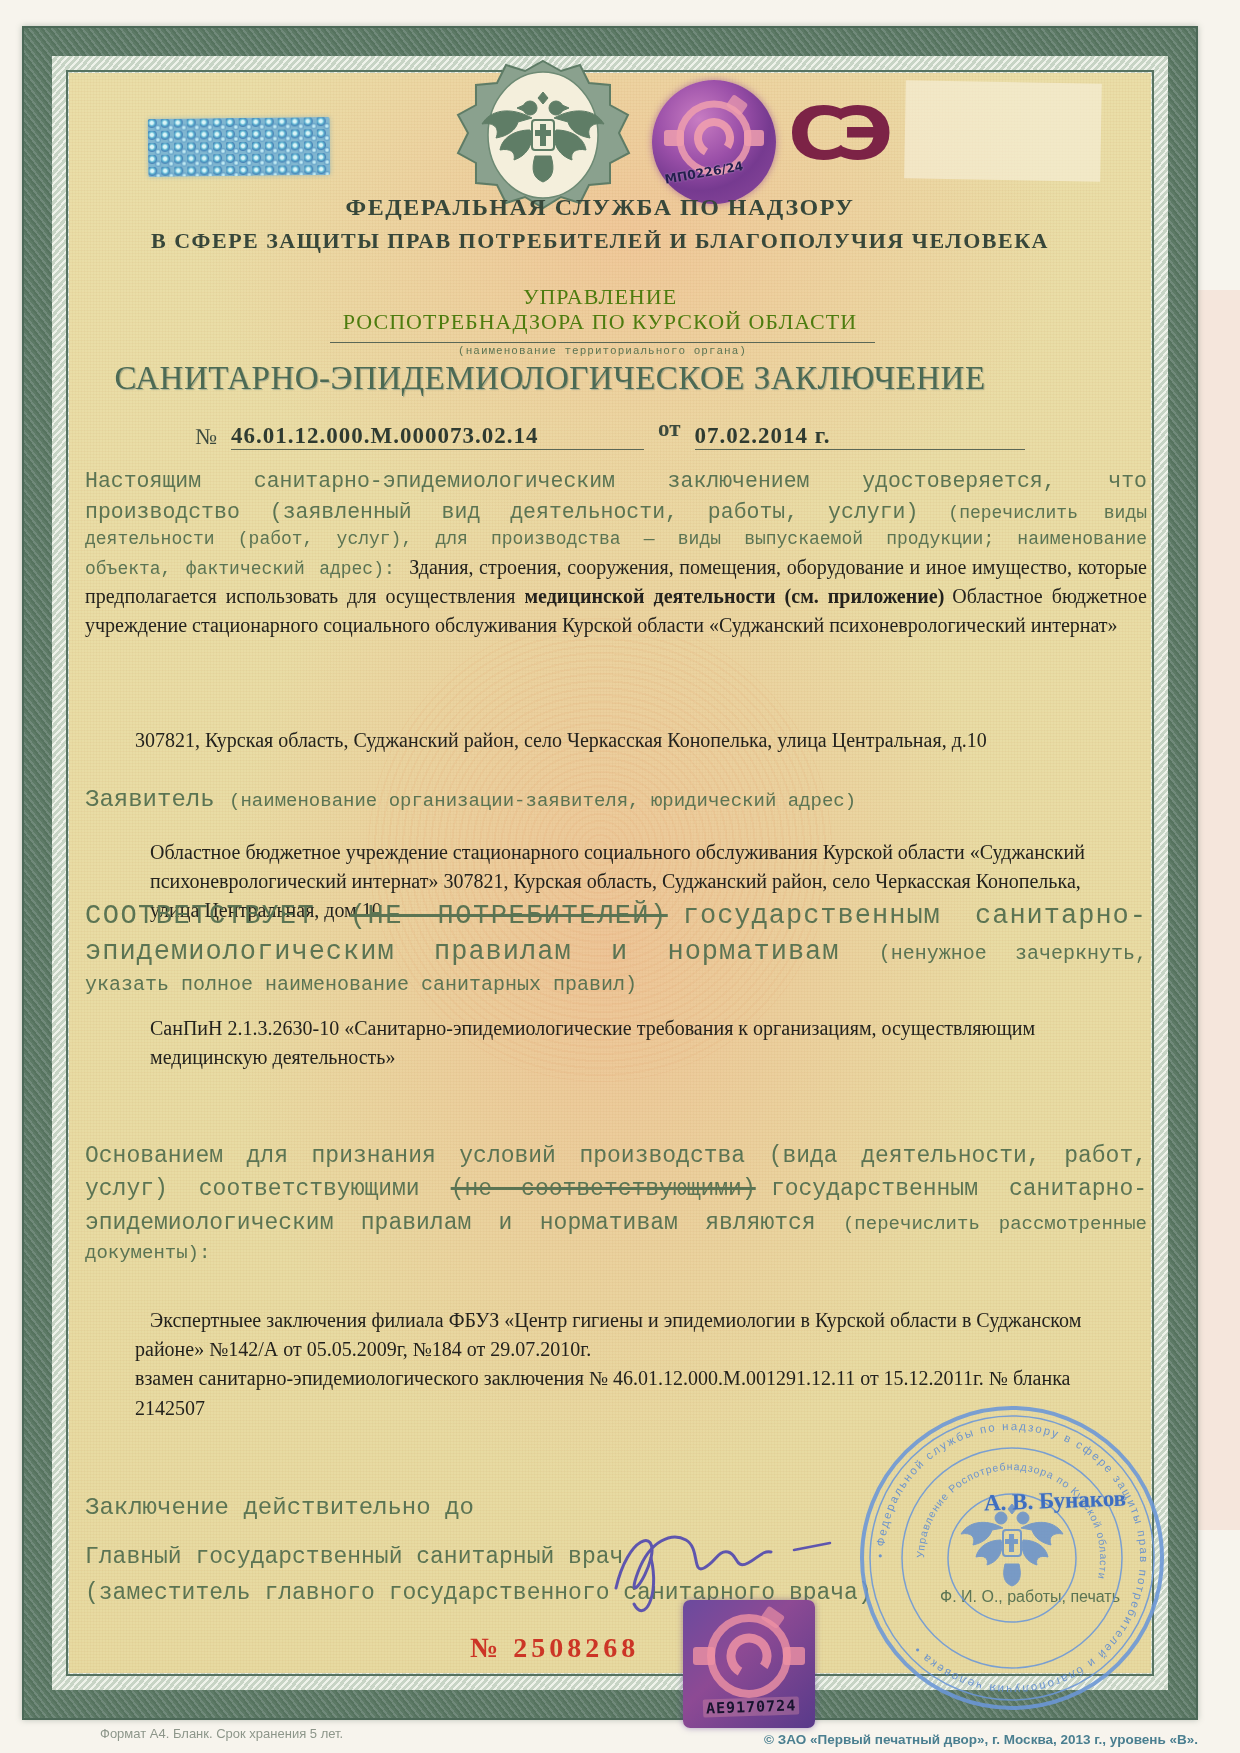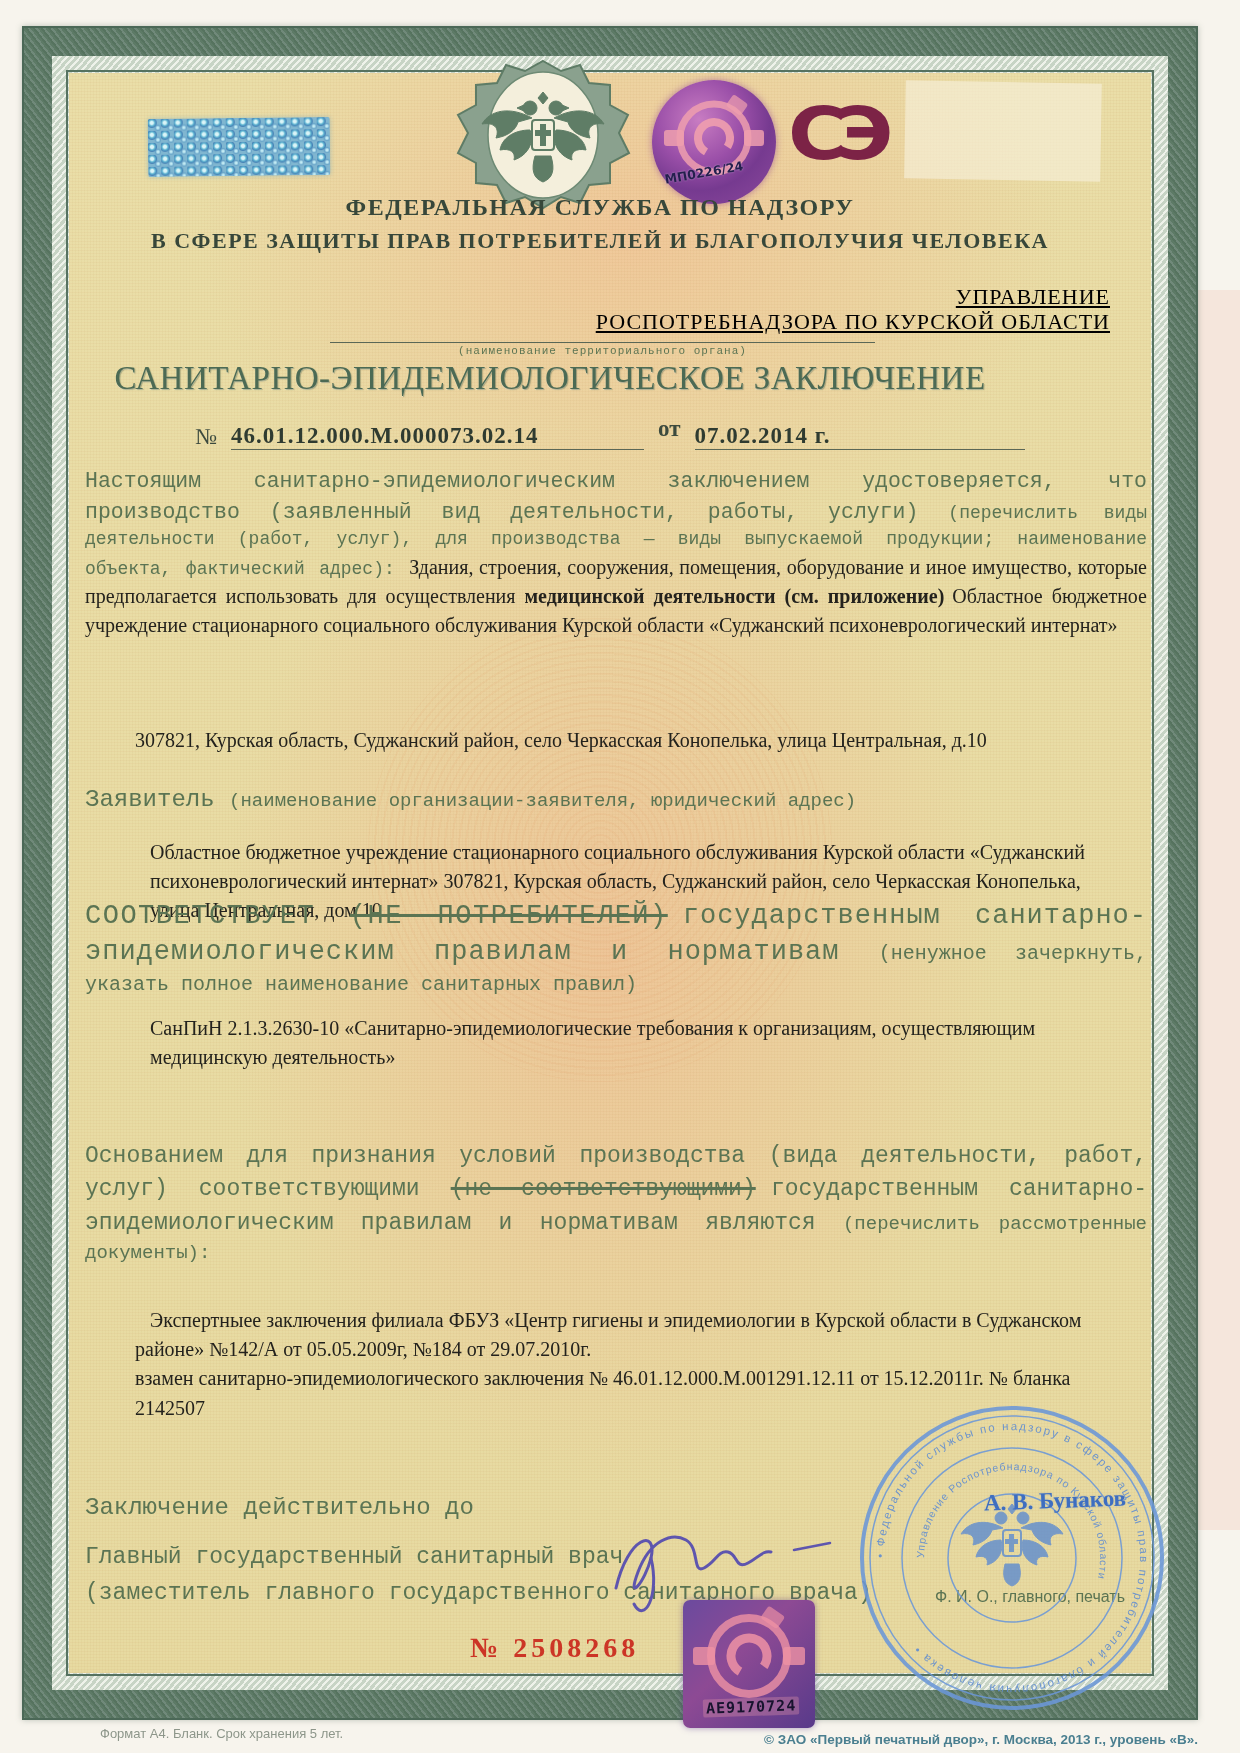--- a/index.html
+++ b/index.html
@@ -27,21 +27,21 @@
 
   .watermark{left:368px;top:618px;width:464px;height:464px;border-radius:50%;z-index:2;opacity:.65;
     background:repeating-radial-gradient(circle,rgba(226,150,95,.15) 0 2px,rgba(255,255,255,0) 2px 7px);}
   .patch{left:905px;top:82px;width:196px;height:98px;background:rgba(247,241,219,.62);
     transform:rotate(1deg);z-index:2;}
 
   
   .z3{z-index:3;}
   .green{color:#5b7453;font-family:Liberation Mono, monospace;}
   .hdr{color:#37473a;font-weight:700;letter-spacing:1.5px;text-align:center;}
-  .org{color:#000000;letter-spacing:1px;text-align:right;text-decoration:underline;}
+  .org{color:#4d7c0f;letter-spacing:1px;text-align:center;}
   .title{color:#4c6a54;font-weight:400;font-size:33px;letter-spacing:.5px;text-align:center;
          text-shadow:1px 1px 1px rgba(40,70,50,.35),0 1px 0 rgba(255,255,255,.35);}
   .filled{color:#23221d;font-family:"Liberation Serif",serif;font-size:20px;line-height:1.46;}
   .struck{text-decoration:line-through;text-decoration-thickness:2.5px;}
   .note{font-size:18px;}
   .numrow{display:flex;align-items:flex-end;font-size:23px;color:#3c4a3e;}
   .numrow .line{border-bottom:1.5px solid #5a6756;text-align:left;
                 font-weight:600;color:#2f3b31;letter-spacing:1px;}
   .sig-caption{color:#5b7453;font-family:"Liberation Sans",sans-serif;font-size:16px;text-align:center;}
 
@@ -183,21 +183,21 @@
   </div>
 
   <div class="abs z3 filled" style="left:135px;top:1306px;width:1000px;">
     <div style="text-indent:15px;">Экспертныее  заключения    филиала ФБУЗ «Центр гигиены и эпидемиологии в Курской области в Суджанском районе» №142/А  от 05.05.2009г, №184 от 29.07.2010г.</div>
     <div>взамен санитарно-эпидемиологического заключения № 46.01.12.000.М.001291.12.11  от 15.12.2011г. № бланка 2142507</div>
   </div>
 
   <div class="abs z3 green" style="left:85px;top:1494px;font-size:24px;">Заключение действительно до</div>
   <div class="abs z3 green" style="left:85px;top:1544px;font-size:23px;">Главный государственный санитарный врач</div>
   <div class="abs z3 green" style="left:85px;top:1580px;font-size:23px;">(заместитель главного государственного санитарного врача)</div>
-  <div class="abs sig-caption" style="left:880px;top:1588px;width:300px;z-index:3;">Ф. И. О., главного, печать</div>
+  <div class="abs sig-caption" style="left:880px;top:1588px;width:300px;z-index:3;">Ф. И. О., работы, печать</div>
 
   <svg class="abs signature" viewBox="0 0 260 130">
     <g fill="none" stroke="#5e55ae" stroke-width="3" stroke-linecap="round">
       <path d="M18 80 C30 28 60 20 53 50 C47 74 28 96 40 64 C52 32 74 24 88 32 C102 40 94 66 106 60 C118 54 120 42 130 44 C140 46 137 62 150 55 C160 50 165 42 173 44"></path>
       <path d="M53 50 C62 88 46 116 36 96"></path>
       <path d="M196 42 L232 35" stroke-width="2.5"></path>
     </g>
   </svg>
 
   <svg class="abs stamp-svg" viewBox="0 0 324 324">

